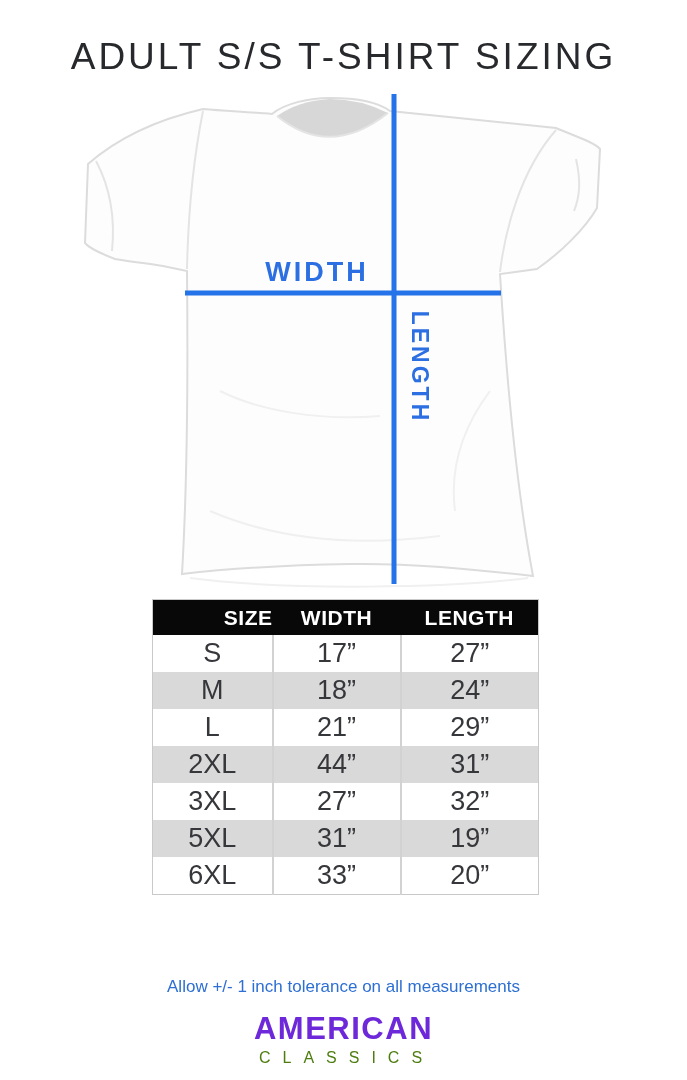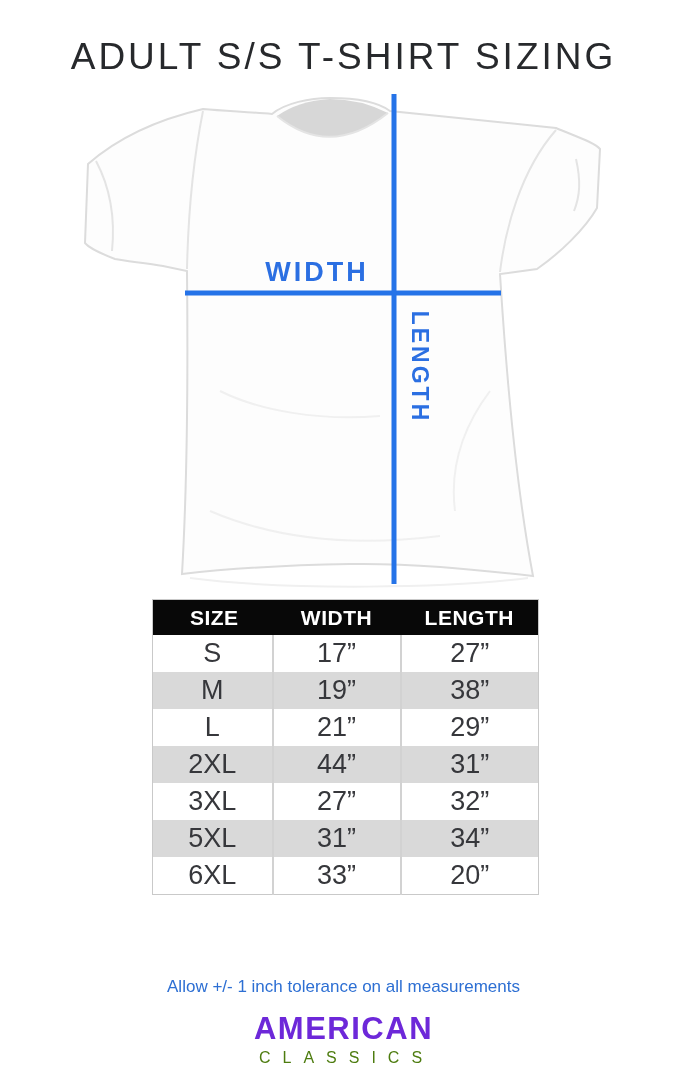--- a/index.html
+++ b/index.html
@@ -27,21 +27,21 @@
   table.size-table{
     position:absolute;left:152px;top:583px;width:386px;
     border-collapse:collapse;table-layout:fixed;
     border:1px solid #c9c9c9;
   }
   table.size-table th{
     background:#080808;color:#ffffff;height:35px;
     font-size:21px;font-weight:700;letter-spacing:0.5px;text-align:center;
     padding:0;
   }
-  table.size-table th:first-child{text-align:center;padding-left:3px;}
+  table.size-table th:first-child{text-align:right;padding-left:3px;}
   table.size-table td{
     height:37px;text-align:center;font-size:27px;font-weight:300;
     color:#36373b;padding:0;border-right:2px solid #d2d2d2;
   }
   table.size-table td:last-child{border-right:none;}
   table.size-table tbody tr:nth-child(even){background:#d9d9d9;}
   .note{
     position:absolute;top:961px;left:0;width:100%;text-align:center;
     color:#2d6fd3;font-weight:400;font-size:17px;
   }
@@ -120,42 +120,42 @@
       </tr>
     </thead>
     <tbody>
       <tr>
         <td>S</td>
         <td>17”</td>
         <td>27”</td>
       </tr>
       <tr>
         <td>M</td>
-        <td>19”</td>
-        <td>38”</td>
+        <td>18”</td>
+        <td>24”</td>
       </tr>
       <tr>
         <td>L</td>
         <td>21”</td>
         <td>29”</td>
       </tr>
       <tr>
         <td>2XL</td>
         <td>44”</td>
         <td>31”</td>
       </tr>
       <tr>
         <td>3XL</td>
         <td>27”</td>
         <td>32”</td>
       </tr>
       <tr>
         <td>5XL</td>
         <td>31”</td>
-        <td>34”</td>
+        <td>19”</td>
       </tr>
       <tr>
         <td>6XL</td>
         <td>33”</td>
         <td>20”</td>
       </tr>
     </tbody>
   </table>
 
   <div class="note" style="color: rgb(45, 111, 211);">Allow +/- 1 inch tolerance on all measurements</div>

